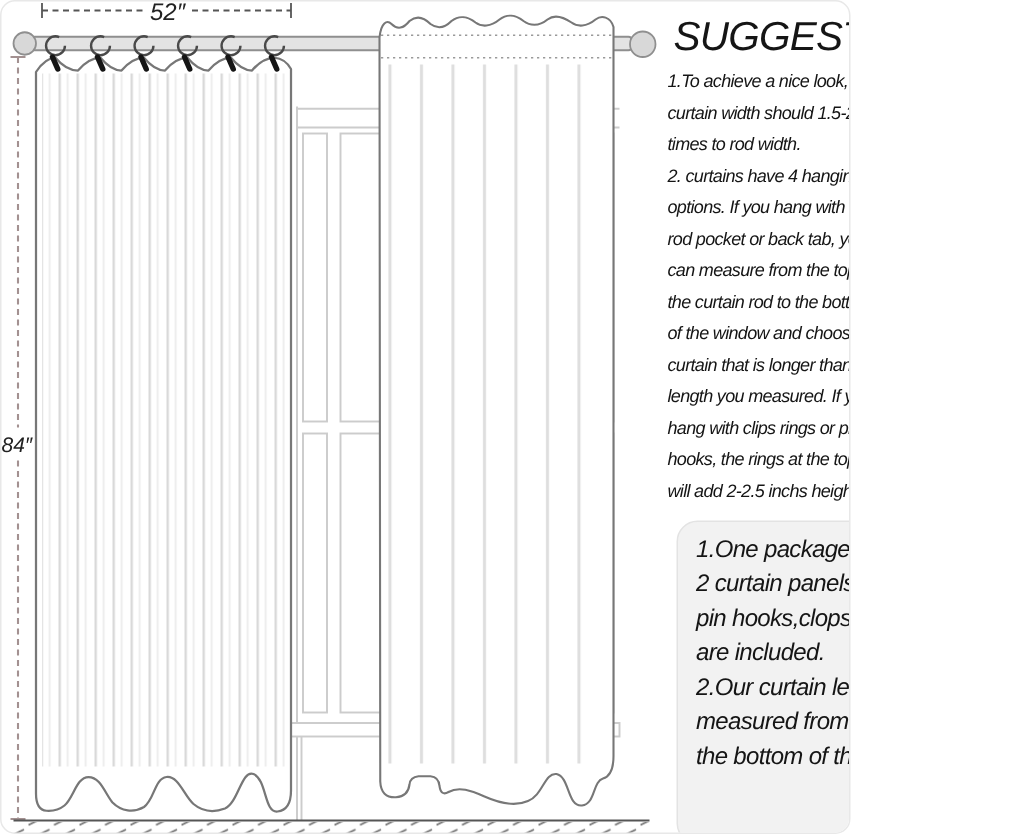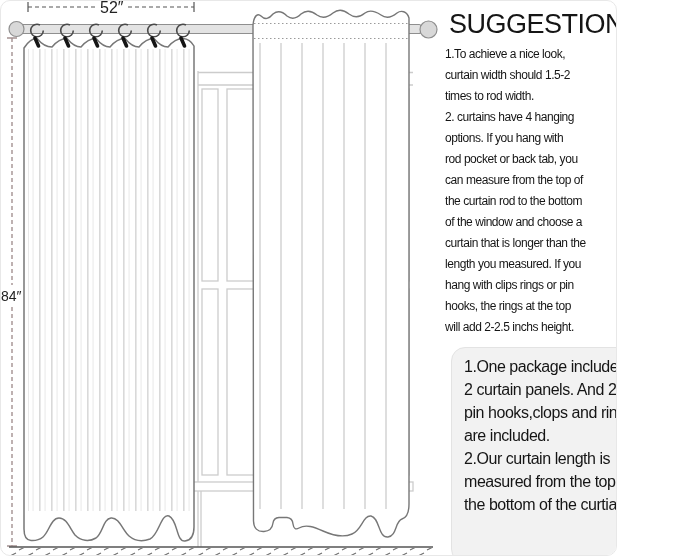--- a/index.html
+++ b/index.html
@@ -1,19 +1,19 @@
 <!DOCTYPE html>
 <html><head>
 <meta charset="utf-8">
 <style>
   html,body{margin:0;padding:0;background:#fff;}
   .stage{
-    position:relative;width:617px;height:556px;background:#fff;overflow:hidden;
+    position:relative;width:567px;height:556px;background:#fff;overflow:hidden;
     border:1px solid #e8e8e8;border-radius:10px;box-sizing:border-box;
-    font-family:"Liberation Sans",sans-serif;color:#111;
+    font-family:"Liberation Sans",sans-serif;color:#111;font-style:italic;
   }
   .diagram{position:absolute;left:0;top:0;}
   .textcol{position:absolute;left:444px;top:0;width:226px;}
   .sug-title{
     font-size:27px;line-height:30px;margin:8px 0 5px 4px;letter-spacing:-0.5px;
     color:#151515;white-space:pre;
   }
   .sug-body{
     font-size:12px;line-height:21px;letter-spacing:-0.45px;margin-left:0;
     color:#151515;white-space:pre;

